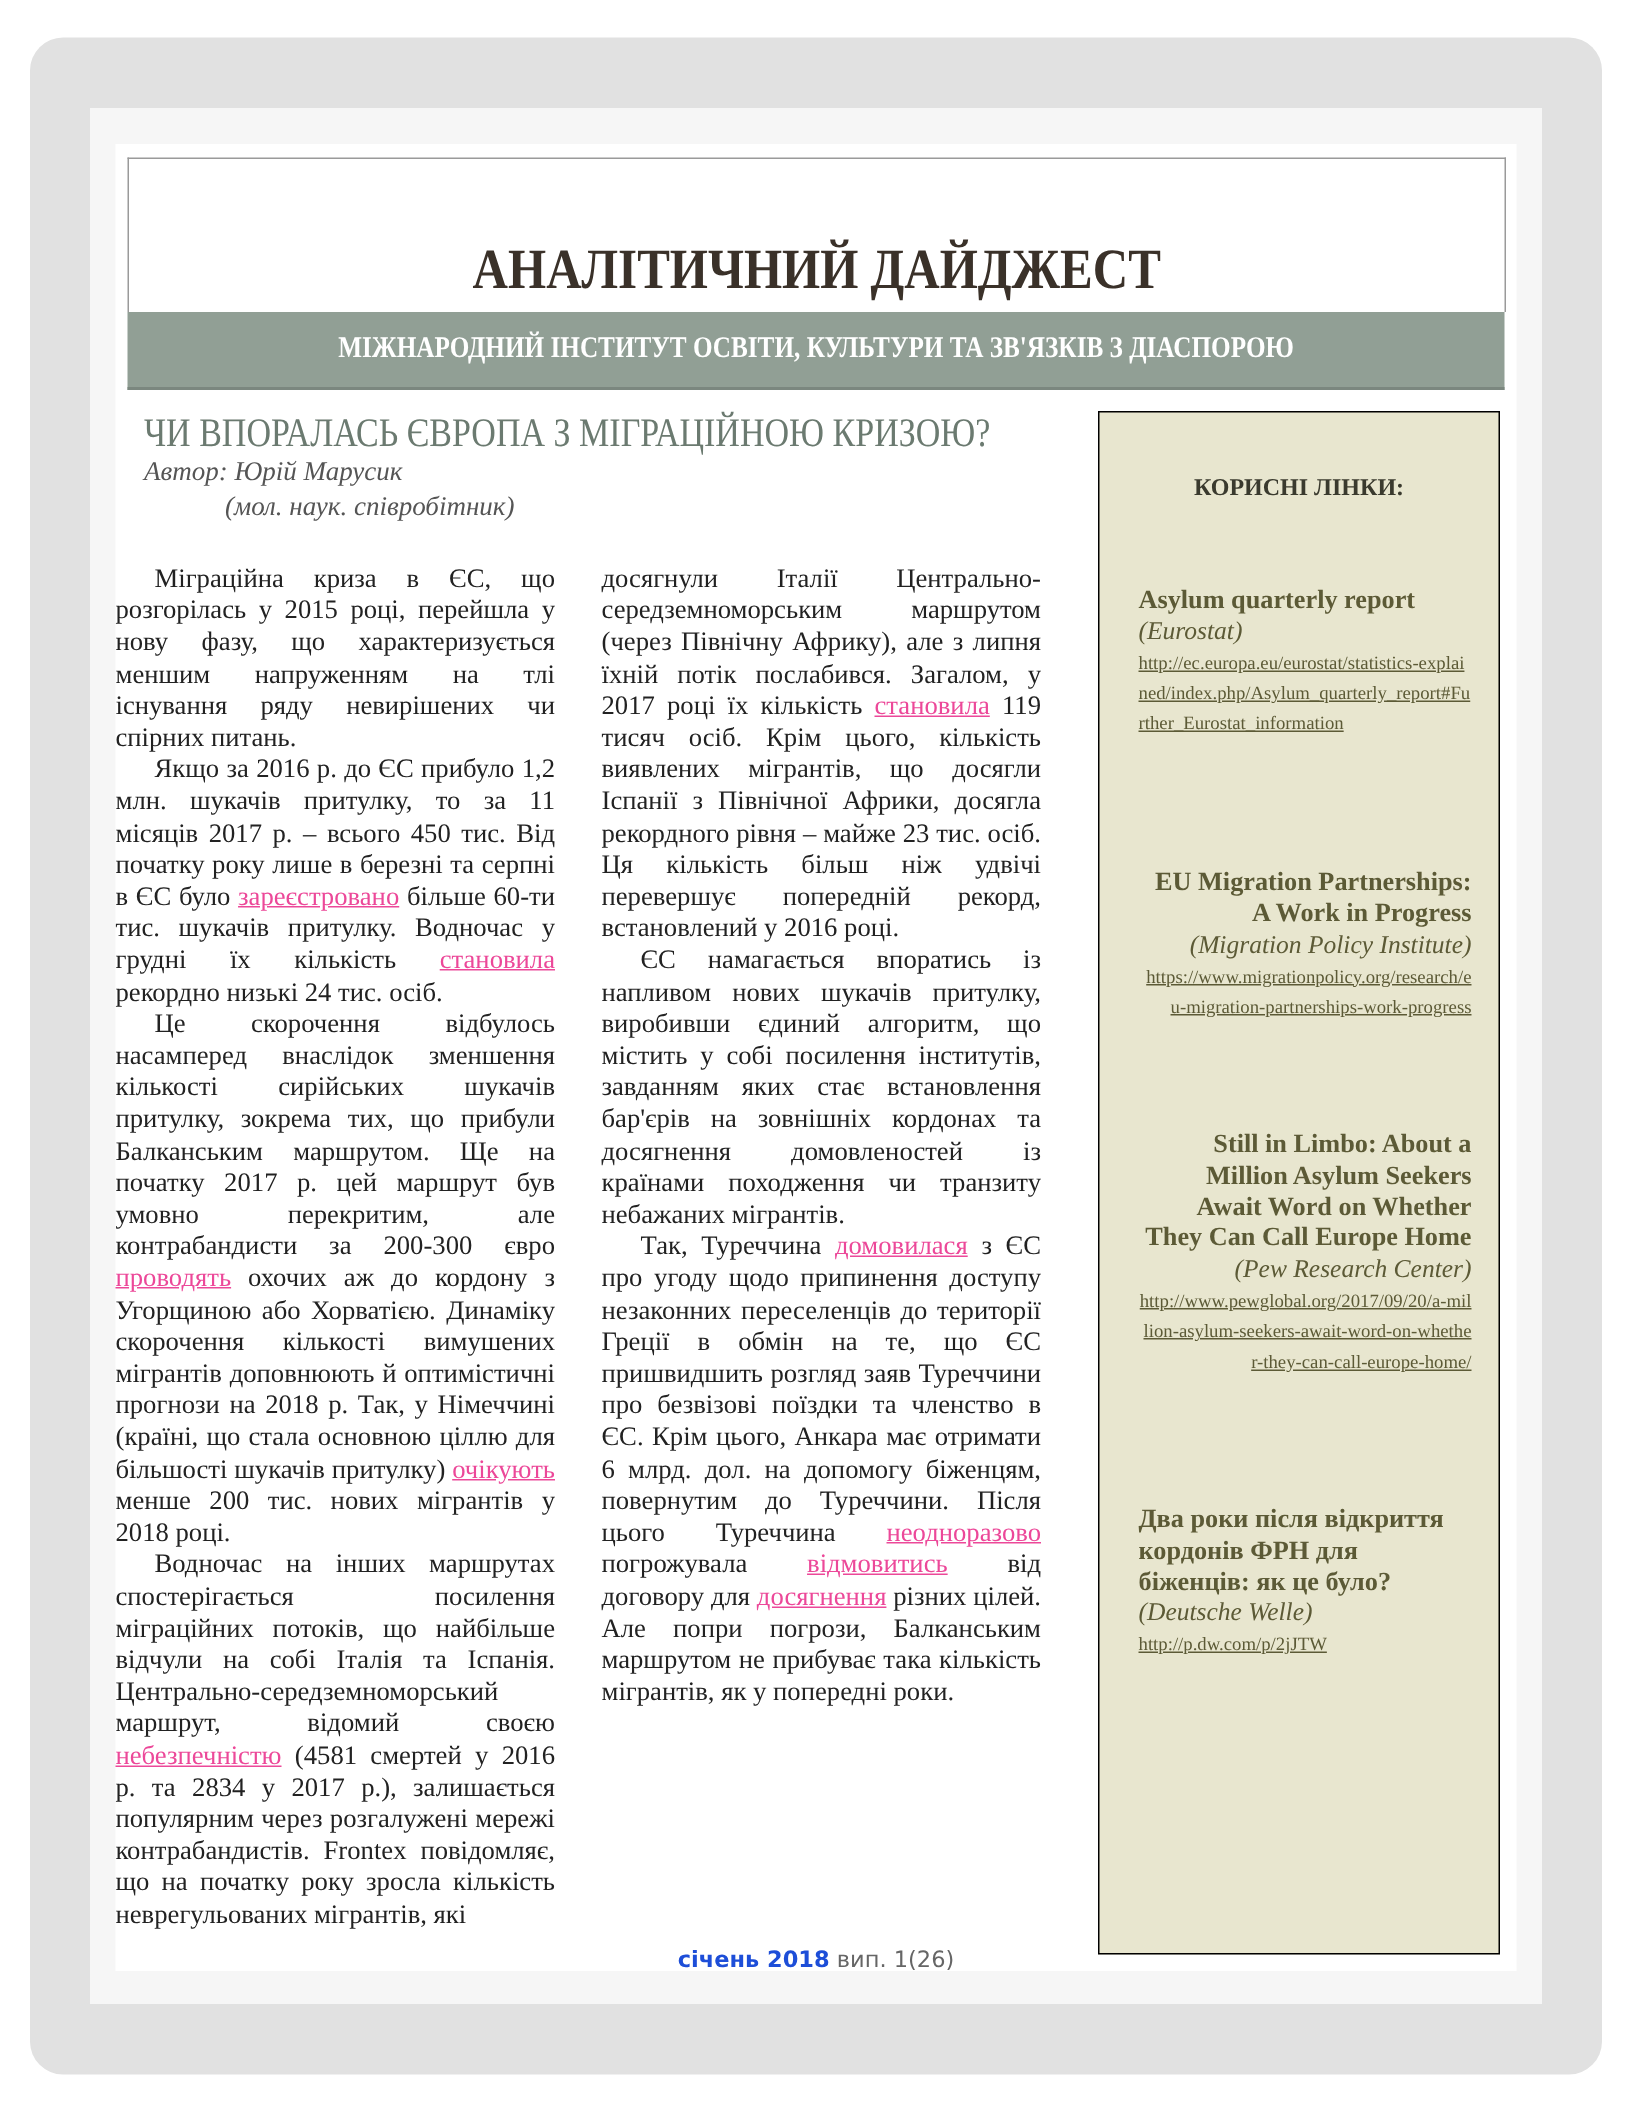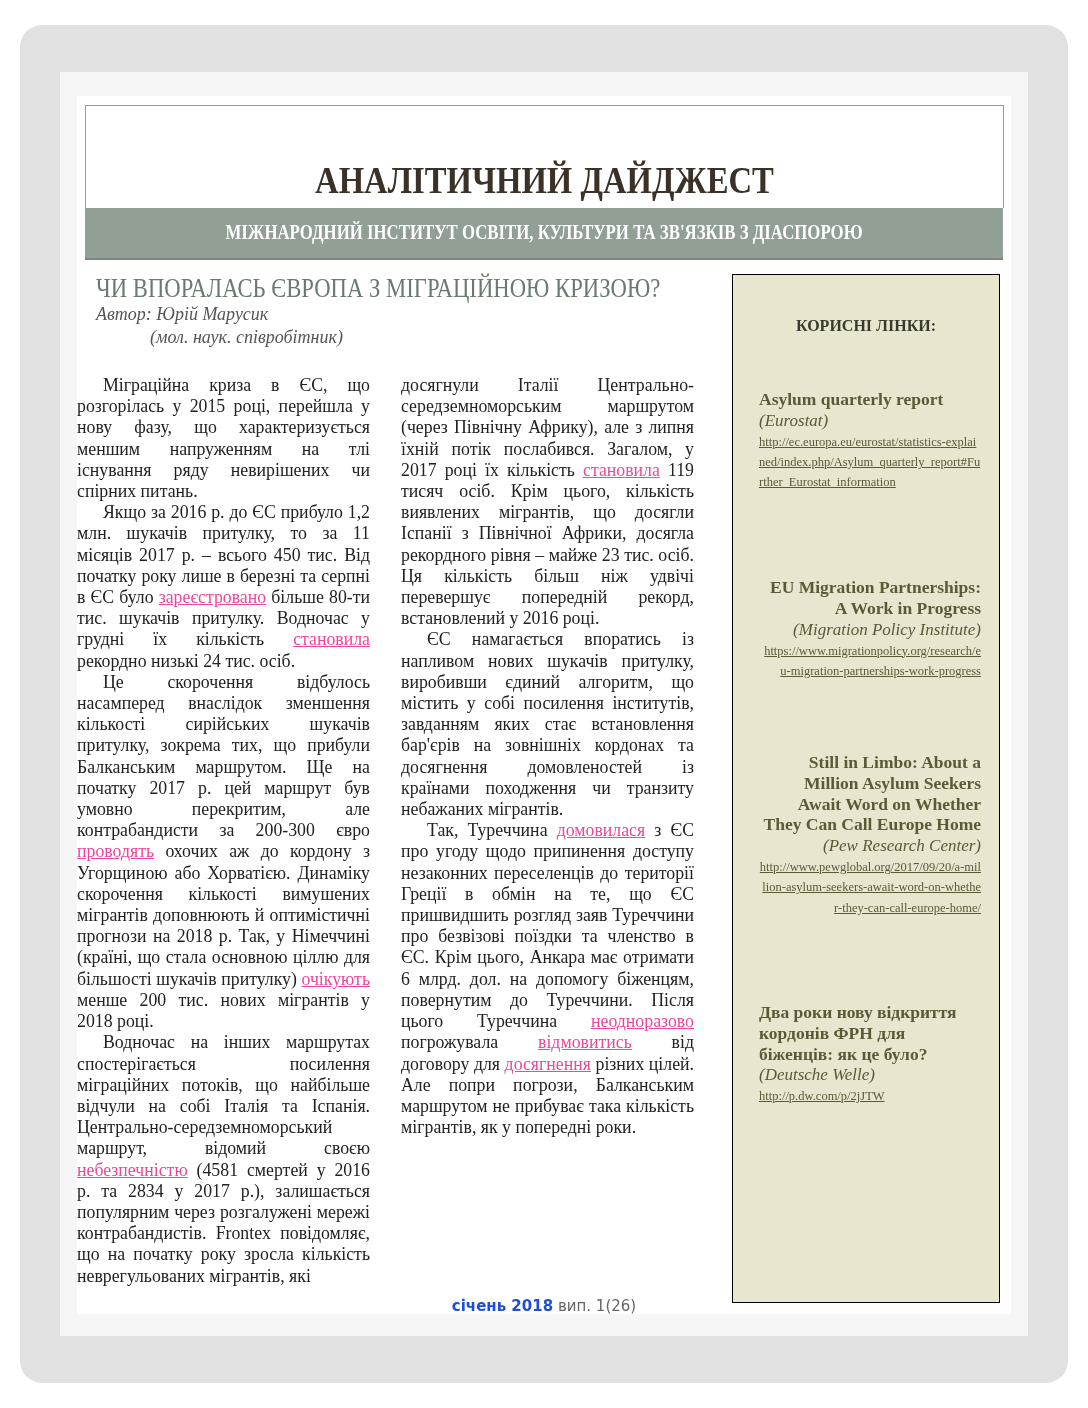--- a/index.html
+++ b/index.html
@@ -100,21 +100,21 @@
 <div class="subtitle-band">
   <div class="subtitle-text">МІЖНАРОДНИЙ ІНСТИТУТ ОСВІТИ, КУЛЬТУРИ ТА ЗВ'ЯЗКІВ З ДІАСПОРОЮ</div>
 </div>
 
 <div class="article-title">ЧИ ВПОРАЛАСЬ ЄВРОПА З МІГРАЦІЙНОЮ КРИЗОЮ?</div>
 <div class="author">Автор: Юрій Марусик</div>
 <div class="author-role">(мол. наук. співробітник)</div>
 
 <div class="col col1">
   <p><span>Міграційна криза в ЄС, що розгорілась у 2015 році, перейшла у нову фазу, що характеризується меншим напруженням на тлі існування ряду невирішених чи спірних питань.</span></p>
-  <p><span>Якщо за 2016 р. до ЄС прибуло 1,2 млн. шукачів притулку, то за 11 місяців 2017 р. – всього 450 тис. Від початку року лише в березні та серпні в ЄС було </span><a class="lnk">зареєстровано</a><span> більше 80-ти тис. шукачів притулку. Водночас у грудні їх кількість </span><a class="lnk">становила</a><span> рекордно низькі 24 тис. осіб.</span></p>
+  <p><span>Якщо за 2016 р. до ЄС прибуло 1,2 млн. шукачів притулку, то за 11 місяців 2017 р. – всього 450 тис. Від початку року лише в березні та серпні в ЄС було </span><a class="lnk">зареєстровано</a><span> більше 60-ти тис. шукачів притулку. Водночас у грудні їх кількість </span><a class="lnk">становила</a><span> рекордно низькі 24 тис. осіб.</span></p>
   <p><span>Це скорочення відбулось насамперед внаслідок зменшення кількості сирійських шукачів притулку, зокрема тих, що прибули Балканським маршрутом. Ще на початку 2017 р. цей маршрут був умовно перекритим, але контрабандисти за 200-300 євро </span><a class="lnk">проводять</a><span> охочих аж до кордону з Угорщиною або Хорватією. Динаміку скорочення кількості вимушених мігрантів доповнюють й оптимістичні прогнози на 2018 р. Так, у Німеччині (країні, що стала основною ціллю для більшості шукачів притулку) </span><a class="lnk">очікують</a><span> менше 200 тис. нових мігрантів у 2018 році.</span></p>
   <p><span>Водночас на інших маршрутах спостерігається посилення міграційних потоків, що найбільше відчули на собі Італія та Іспанія. Центрально-середземноморський маршрут, відомий своєю </span><a class="lnk">небезпечністю</a><span> (4581 смертей у 2016 р. та 2834 у 2017 р.), залишається популярним через розгалужені мережі контрабандистів. Frontex повідомляє, що на початку року зросла кількість неврегульованих мігрантів, які</span></p>
 </div>
 
 <div class="col col2">
   <p class="cont"><span>досягнули Італії Центрально-середземноморським маршрутом (через Північну Африку), але з липня їхній потік послабився. Загалом, у 2017 році їх кількість </span><a class="lnk">становила</a><span> 119 тисяч осіб. Крім цього, кількість виявлених мігрантів, що досягли Іспанії з Північної Африки, досягла рекордного рівня – майже 23 тис. осіб. Ця кількість більш ніж удвічі перевершує попередній рекорд, встановлений у 2016 році.</span></p>
   <p><span>ЄС намагається впоратись із напливом нових шукачів притулку, виробивши єдиний алгоритм, що містить у собі посилення інститутів, завданням яких стає встановлення бар'єрів на зовнішніх кордонах та досягнення домовленостей із країнами походження чи транзиту небажаних мігрантів.</span></p>
   <p><span>Так, Туреччина </span><a class="lnk">домовилася</a><span> з ЄС про угоду щодо припинення доступу незаконних переселенців до території Греції в обмін на те, що ЄС пришвидшить розгляд заяв Туреччини про безвізові поїздки та членство в ЄС. Крім цього, Анкара має отримати 6 млрд. дол. на допомогу біженцям, повернутим до Туреччини. Після цього Туреччина </span><a class="lnk">неодноразово</a><span> погрожувала </span><a class="lnk">відмовитись</a><span> від договору для </span><a class="lnk">досягнення</a><span> різних цілей. Але попри погрози, Балканським маршрутом не прибуває така кількість мігрантів, як у попередні роки.</span></p>
 </div>
 
@@ -133,21 +133,21 @@
     <a class="link-url">https://www.migrationpolicy.org/research/eu-migration-partnerships-work-progress</a>
   </div>
 
   <div class="link-item" style="top:477px;text-align:right;">
     <div class="link-title">Still in Limbo: About a Million Asylum Seekers Await Word on Whether They Can Call Europe Home</div>
     <div class="link-source">(Pew Research Center)</div>
     <a class="link-url">http://www.pewglobal.org/2017/09/20/a-million-asylum-seekers-await-word-on-whether-they-can-call-europe-home/</a>
   </div>
 
   <div class="link-item" style="top:727px;">
-    <div class="link-title">Два роки нову відкриття кордонів ФРН для біженців: як це було?</div>
+    <div class="link-title">Два роки після відкриття кордонів ФРН для біженців: як це було?</div>
     <div class="link-source">(Deutsche Welle)</div>
     <a class="link-url">http://p.dw.com/p/2jJTW</a>
   </div>
 </div>
 
 <div class="footer">
   <b>січень 2018</b>
   <span>вип. 1(26)</span>
 </div>
 

